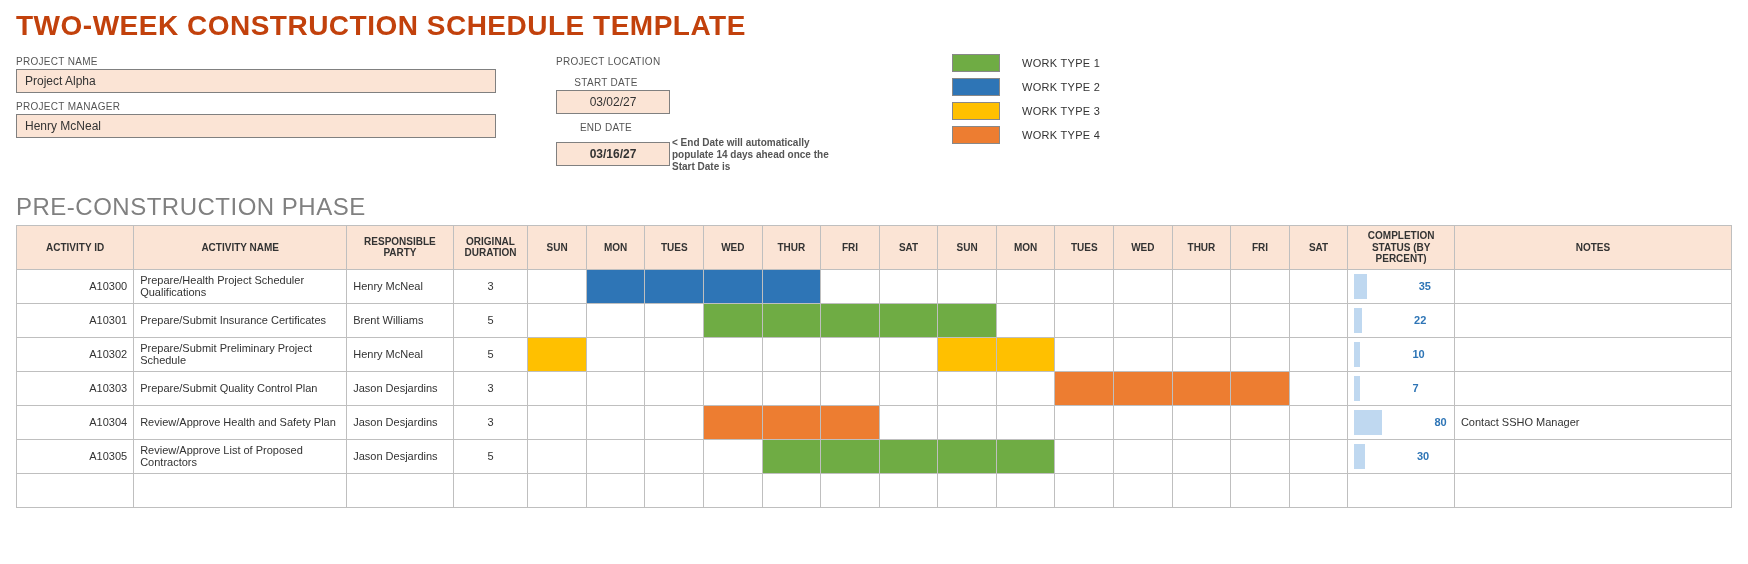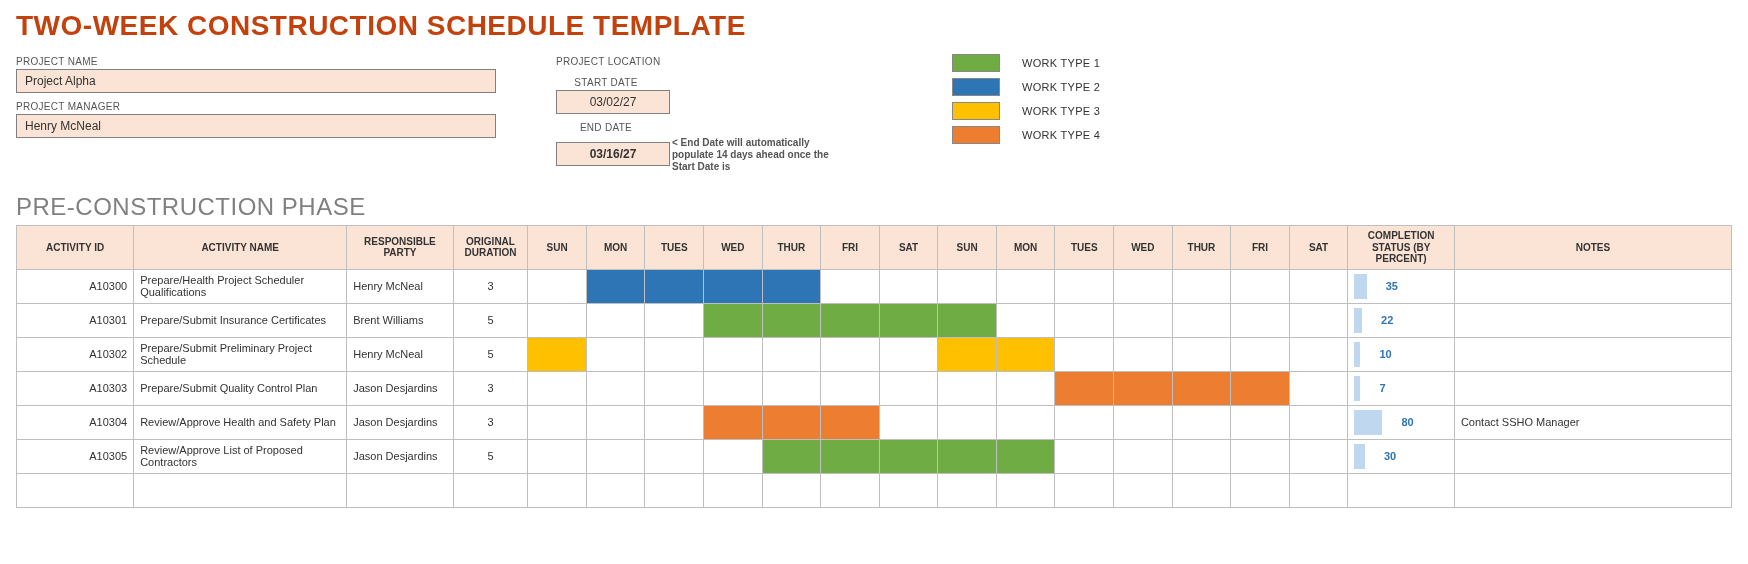--- a/index.html
+++ b/index.html
@@ -83,21 +83,21 @@
   col.c-day  { width: 55px; }
   col.c-comp { width: 100px; }
   col.c-notes{ width: 260px; }
   td.id { text-align:right; }
   td.resp { }
   td.dur { text-align:center; }
   td.daycell { padding:0; }
   td.comp { text-align:center; font-weight:bold; color:#2e75b6; font-size:14px; padding:0; }
   .comp-wrap { display:flex; align-items:center; height:100%; }
   .comp-bar { background:#bfd8f0; height:100%; }
-  .comp-num { padding-left:19px; }
+  .comp-num { padding-left:10px;margin-left:42px; }
 </style>
 </head>
 <body>
 
 <div class="title">TWO-WEEK CONSTRUCTION SCHEDULE TEMPLATE</div>
 
 <div class="meta-row">
   <div class="meta-col">
     <div class="meta-field">
       <div class="meta-label">PROJECT NAME</div>

